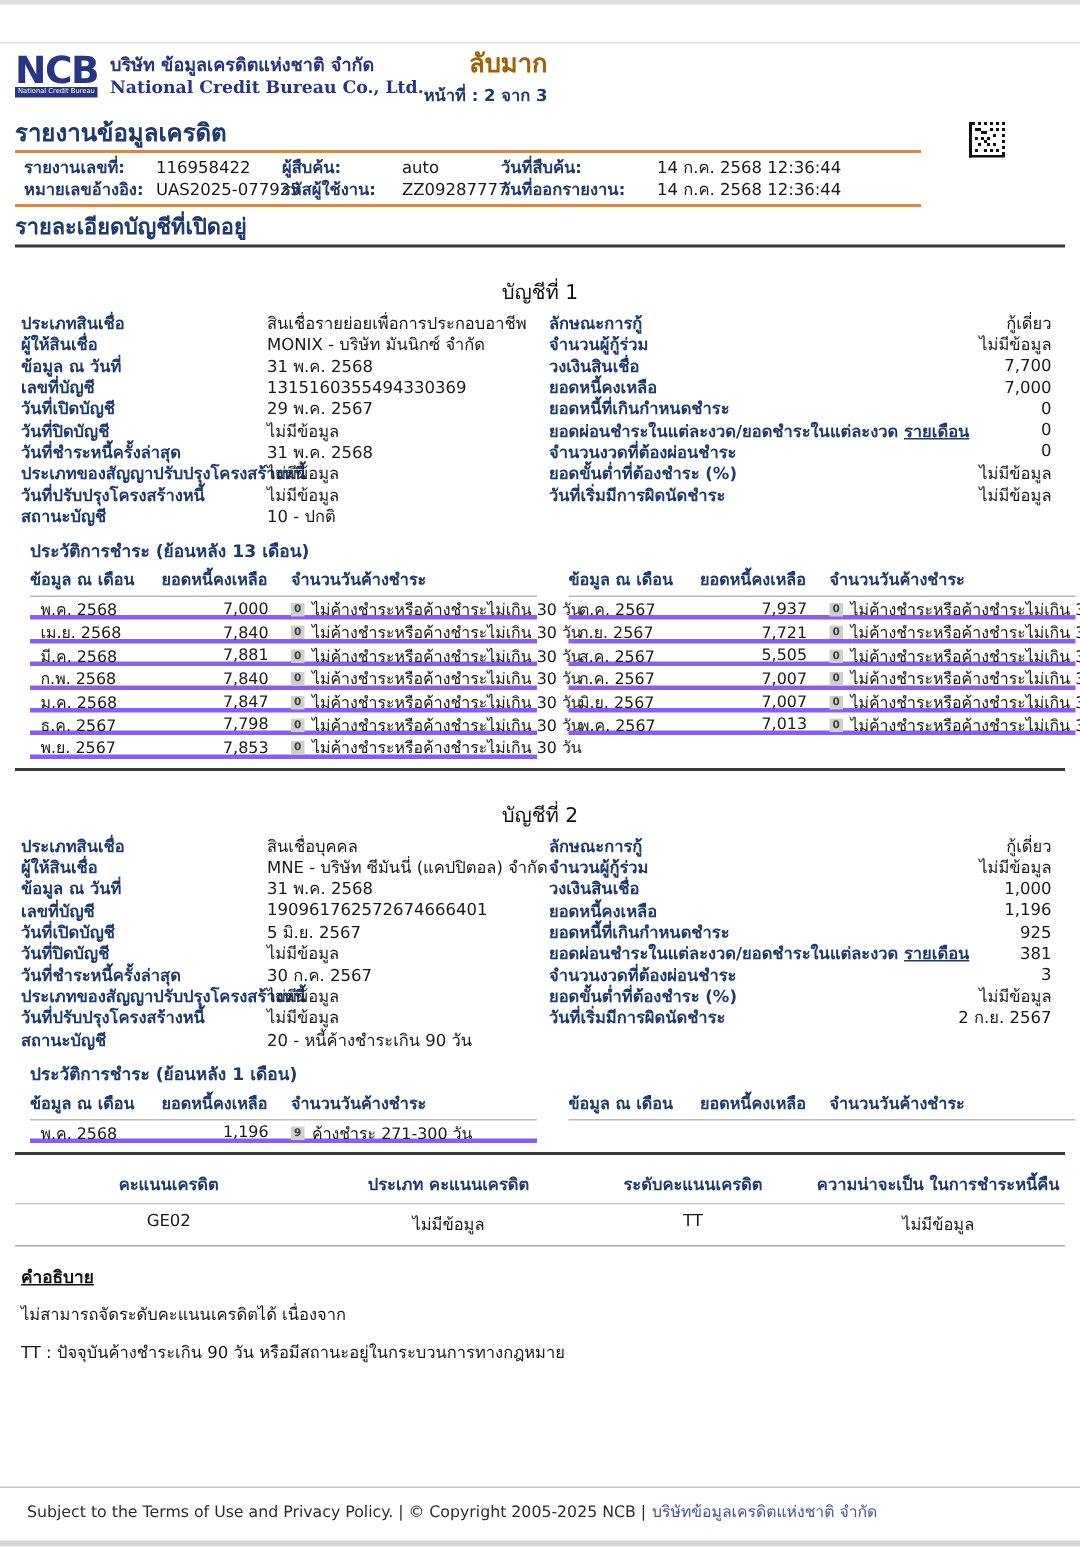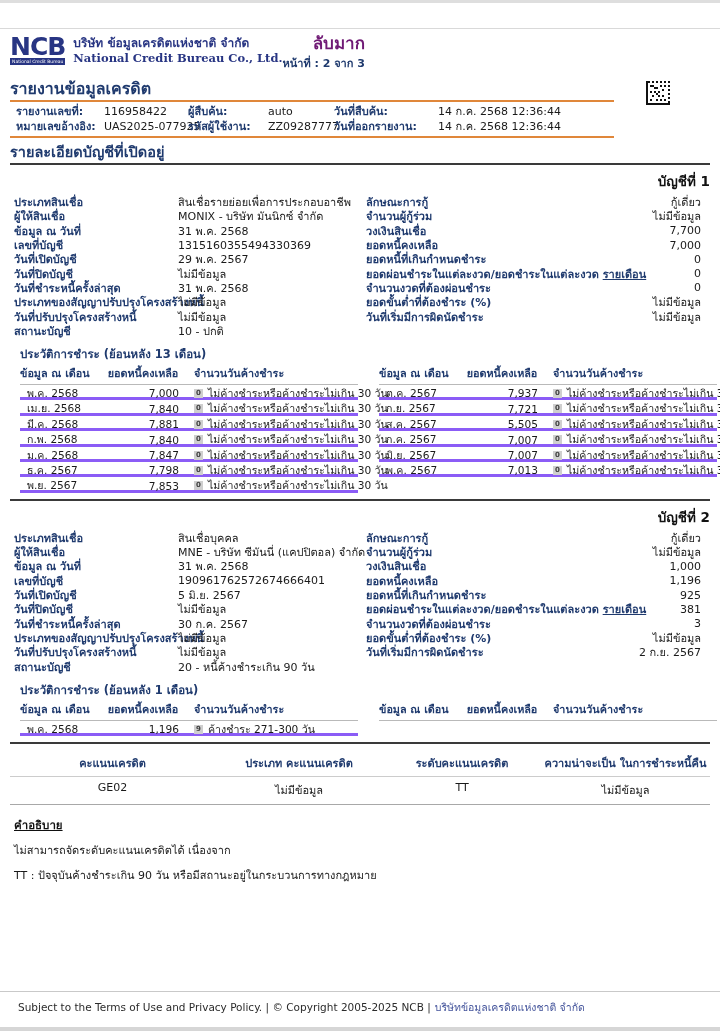--- a/index.html
+++ b/index.html
@@ -11,39 +11,39 @@
   .page{position:absolute;top:0;left:0;width:720px;height:1031px;padding:36px 10px 0}
 
   
   .hdr{display:flex;align-items:flex-start}
   .hdr-left{display:flex;gap:8px;align-items:flex-start}
   .logo-word{font-size:25px;font-weight:bold;color:#283583;line-height:22px;letter-spacing:-1px}
   .logo-bar{background:#283583;color:#fff;font-size:4.5px;text-align:center;padding:1px 2px;white-space:nowrap}
   .co-th{font-size:12px;font-weight:bold;color:#283583;line-height:15px}
   .co-en{font-family:"DejaVu Serif","Liberation Serif",serif;font-size:11.5px;font-weight:bold;color:#283583;line-height:14px}
   .hdr-right{text-align:right;padding-right:68px;margin-top:-2px}
-  .confidential{font-size:17px;font-weight:bold;color:#701a75;line-height:19px}
+  .confidential{font-size:17px;font-weight:bold;color:#a16207;line-height:19px}
   .page-info{font-size:11px;font-weight:bold;color:#1f3a6e;margin-top:1px}
 
   .title-row{position:relative;margin-top:7px}
   h1.report-title{font-size:16px;font-weight:bold;color:#1f3a6e;line-height:19px}
   .barcode{position:absolute;right:40px;top:2px}
   .rule-orange{height:2px;background:#e0873a;width:604px;margin-top:2px}
   .rule-dark{height:2px;background:#3a3a3a;width:700px;margin-top:2px}
   .rule-divider{height:2px;background:#3a3a3a;width:700px;margin-top:6px}
 
   
   .meta{display:grid;grid-template-columns:88px 84px 80px 66px 104px 1fr;margin:3px 0 0 6px;width:694px;font-size:11px;line-height:14.5px}
   .meta .m-label{font-weight:bold;color:#1f3a6e;white-space:nowrap}
   .meta .m-value{color:#1a1a1a;white-space:nowrap}
 
   h2.section{font-size:14.5px;font-weight:bold;color:#1f3a6e;margin-top:5px;line-height:18px}
 
   
-  .account h3{font-size:13.5px;font-weight:bold;color:#111;text-align:right;margin:5px 0 3px}
+  .account h3{font-size:13.5px;font-weight:normal;color:#111;text-align:center;margin:18px 0 3px}
   .fields{display:flex;margin-left:4px}
   .col-left{width:352px;flex:none}
   .col-right{flex:1;padding-right:9px}
   .frow{display:flex;height:14.3px;font-size:11px;align-items:center;white-space:nowrap}
   .flabel{font-weight:bold;color:#1f3a6e}
   .col-left .flabel{width:164px;flex:none}
   .col-right .flabel{flex:1}
   .fvalue{color:#1a1a1a}
   .fvalue.right{text-align:right;flex:none}
   .link{text-decoration:underline;cursor:pointer}

